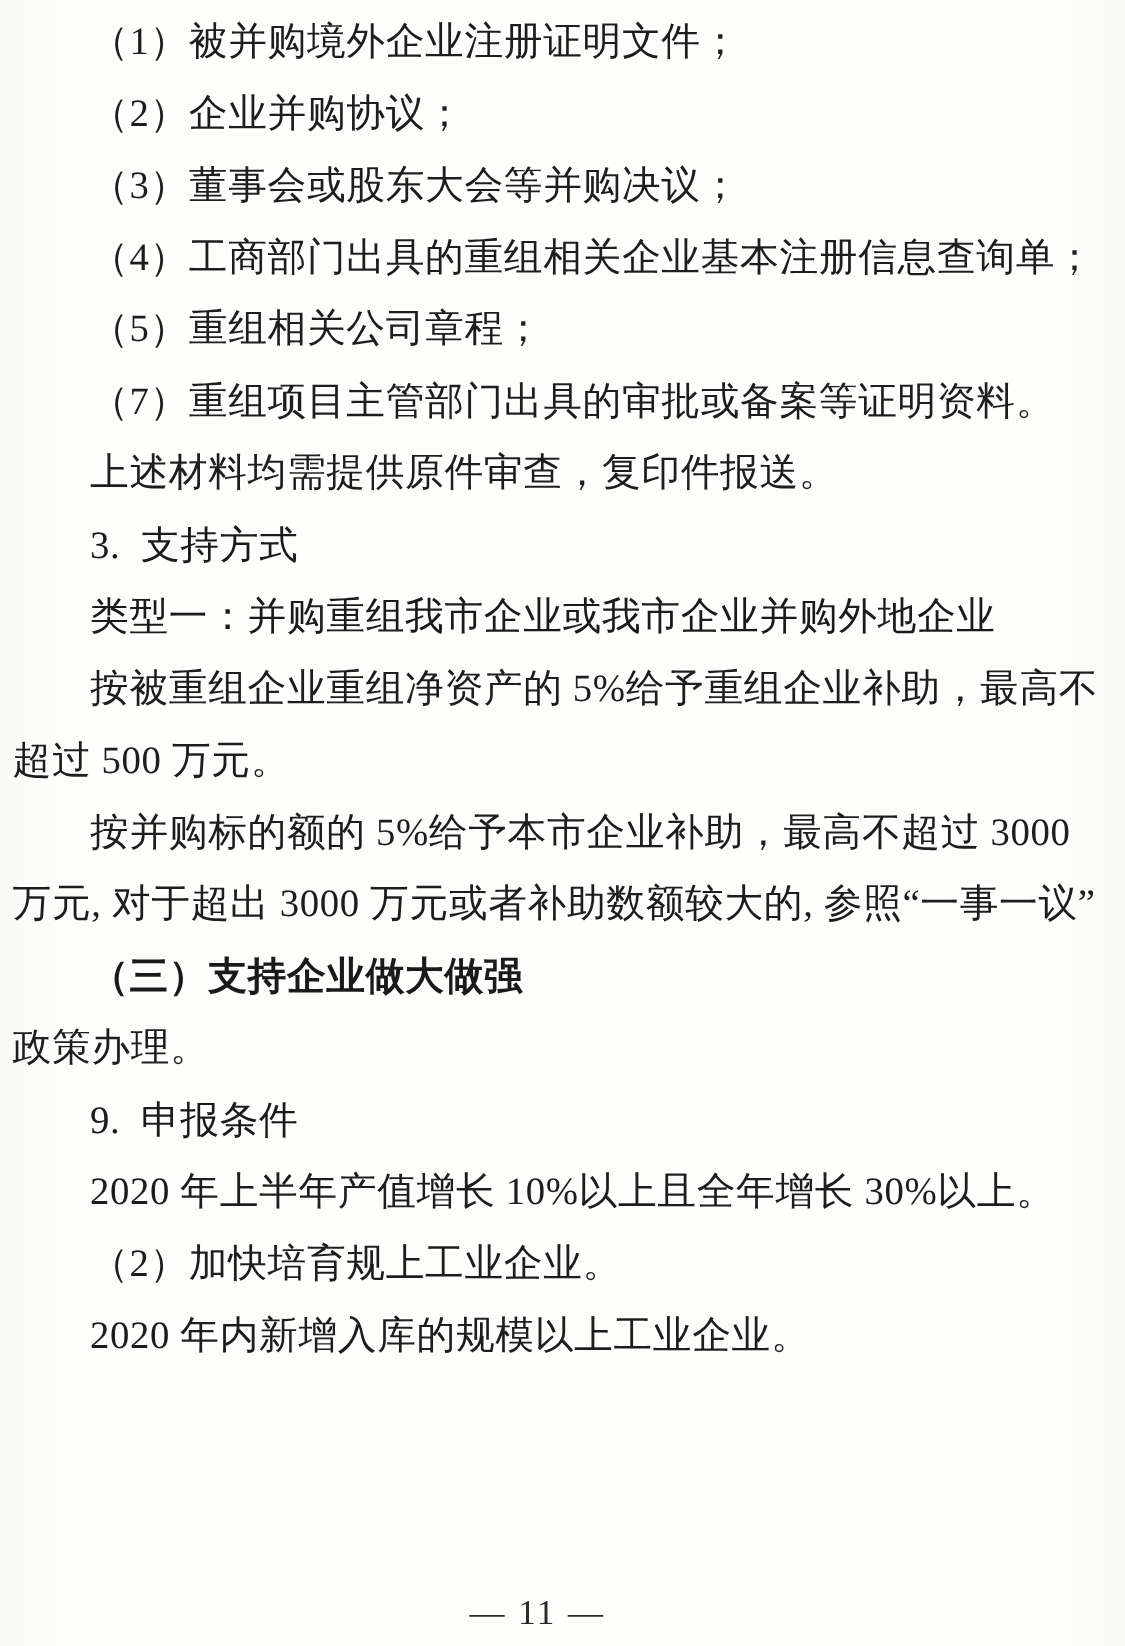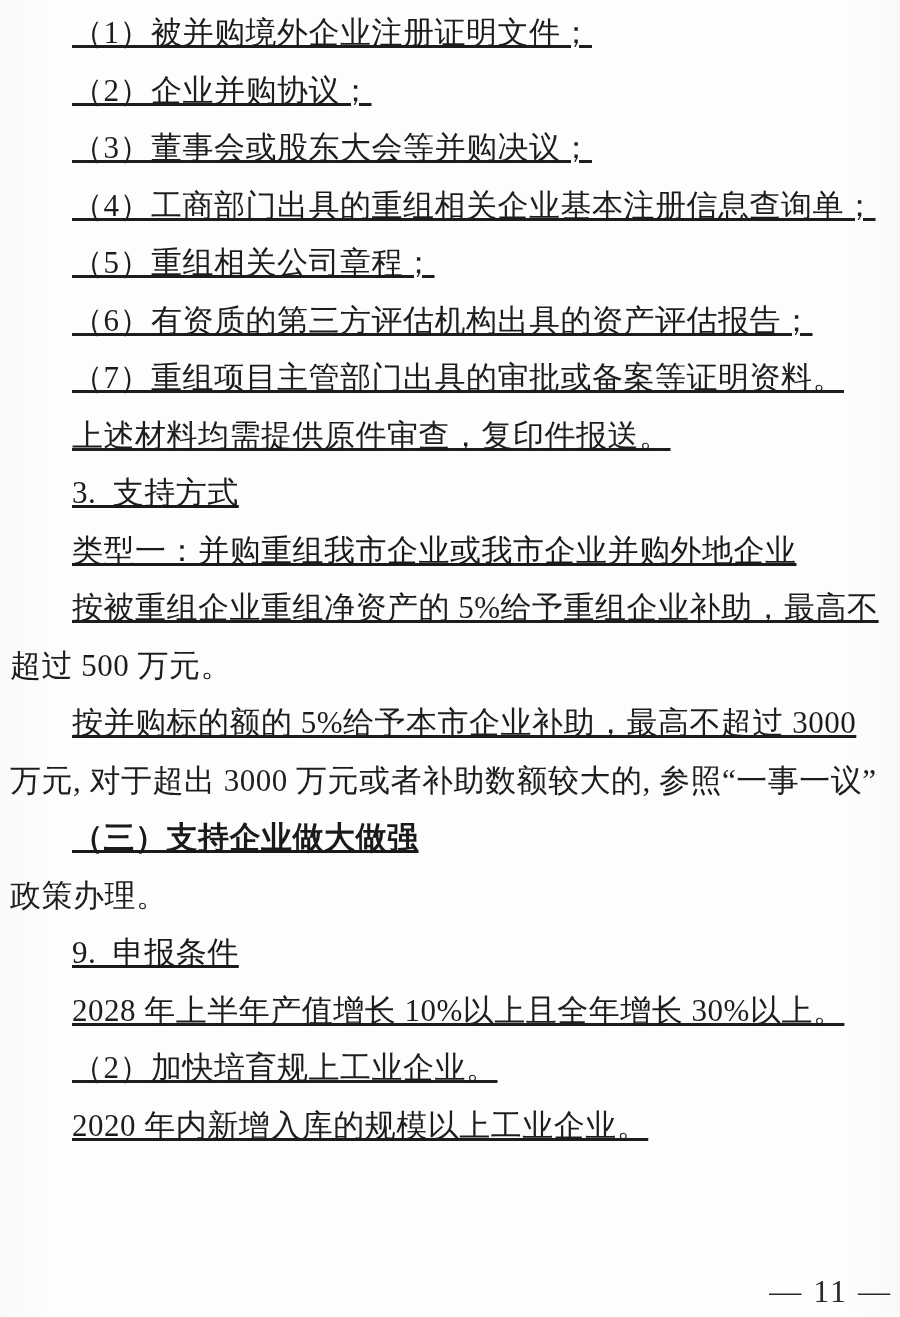--- a/index.html
+++ b/index.html
@@ -22,60 +22,59 @@
     padding: 4px 10px 0 10px;
   }
   .line {
     height: 57.5px;
     line-height: 57.5px;
     font-size: 31px;
     letter-spacing: 0.5px;
     white-space: pre;
     color: #1d1d1d;
   }
-  .line.indent { padding-left: 62px; text-decoration: underline; }
+  .line.indent { padding-left: 62px; }
   .line.flush  { padding-left: 0; }
   .line.heading { font-weight: 700; color: #111; }
   .line.kai { color: #1a1a1a; }
   .footer {
     position: absolute;
     right: 0;
     bottom: 0;
     width: 100%;
     height: 48px;
     line-height: 44px;
-    text-align: right;
-    padding-right: 8px;
-    font-size: 32px;
+    text-align: center;
+    padding-right: 40px;
+    font-size: 28px;
     color: #2a2a2a;
     letter-spacing: 2px;
   }
 </style>
 </head>
 <body>
 
 <div class="page">
   <div class="body-text">
       <div class="line indent">（1）被并购境外企业注册证明文件；</div>
       <div class="line indent">（2）企业并购协议；</div>
       <div class="line indent">（3）董事会或股东大会等并购决议；</div>
       <div class="line indent">（4）工商部门出具的重组相关企业基本注册信息查询单；</div>
       <div class="line indent">（5）重组相关公司章程；</div>
-      <div class="line indent">（6）有资质的第三方评估机构出具的资产评估报告；</div>
       <div class="line indent">（7）重组项目主管部门出具的审批或备案等证明资料。</div>
       <div class="line indent">上述材料均需提供原件审查，复印件报送。</div>
       <div class="line indent kai">3.  支持方式</div>
       <div class="line indent kai">类型一：并购重组我市企业或我市企业并购外地企业</div>
       <div class="line indent">按被重组企业重组净资产的 5%给予重组企业补助，最高不</div>
       <div class="line flush">超过 500 万元。</div>
       <div class="line indent">按并购标的额的 5%给予本市企业补助，最高不超过 3000</div>
       <div class="line flush">万元, 对于超出 3000 万元或者补助数额较大的, 参照“一事一议”</div>
       <div class="line indent heading kai">（三）支持企业做大做强</div>
       <div class="line flush">政策办理。</div>
       <div class="line indent kai">9.  申报条件</div>
-      <div class="line indent">2028 年上半年产值增长 10%以上且全年增长 30%以上。</div>
+      <div class="line indent">2020 年上半年产值增长 10%以上且全年增长 30%以上。</div>
       <div class="line indent">（2）加快培育规上工业企业。</div>
       <div class="line indent">2020 年内新增入库的规模以上工业企业。</div>
     </div>
   <div class="footer">
     <span>— 11 —</span>
   </div>
 </div>
 
 </body></html>

